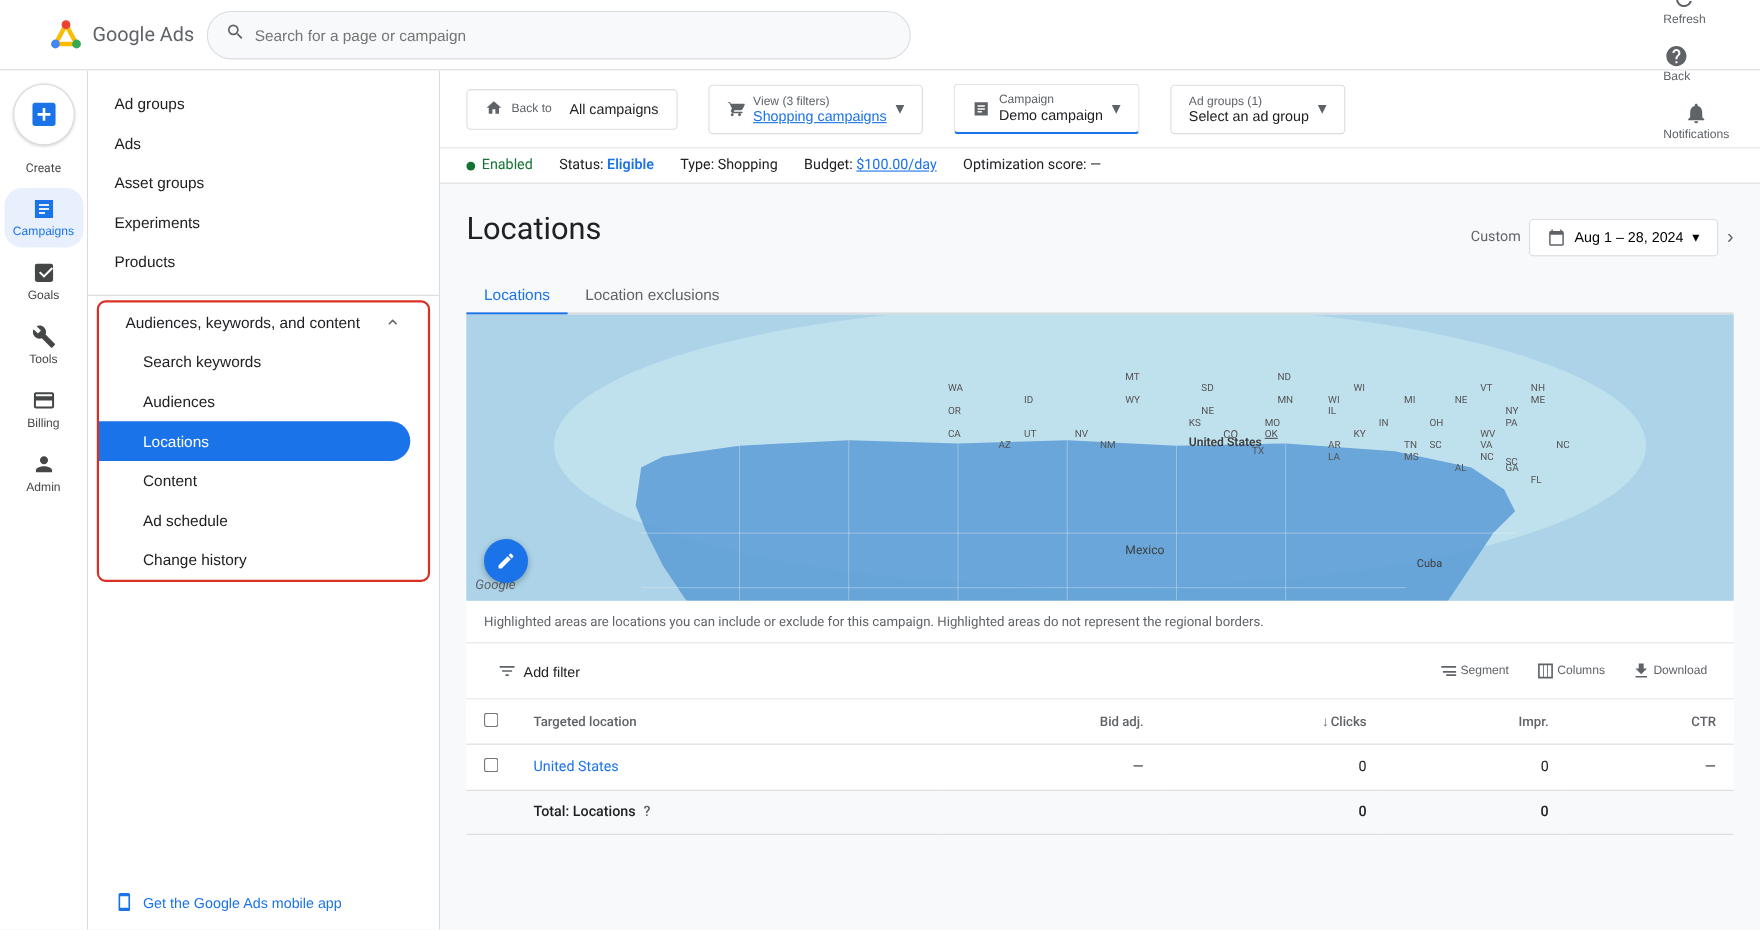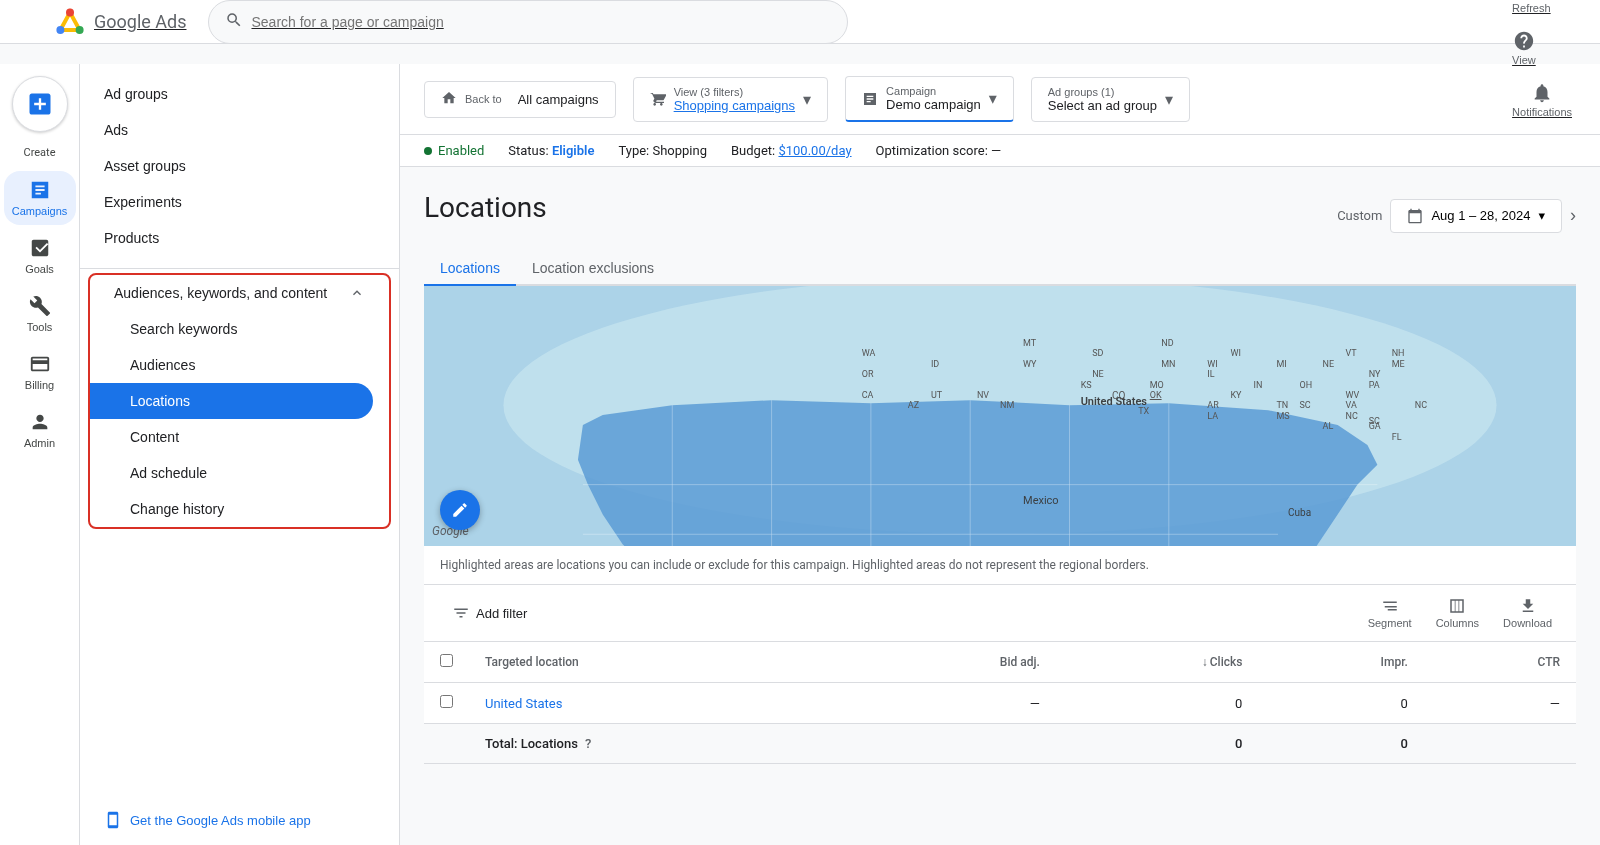--- a/index.html
+++ b/index.html
@@ -1,22 +1,22 @@
 <!DOCTYPE html>
 <html><head>
   <meta charset="utf-8">
   <style>
     * { box-sizing: border-box; margin: 0; padding: 0; }
     body { font-family: 'Google Sans', Roboto, Arial, sans-serif; font-size: 13px; background: #f8f9fa; color: #202124; overflow: hidden; }
 
     
     .top-nav {
-      display: flex; align-items: center; height: 44px;
+      display: flex; align-items: center; height: 64px;
       background: #fff; border-bottom: 1px solid #dadce0;
-      padding: 0 16px; gap: 22px; position: fixed; top: 0; left: 0; right: 0; z-index: 100; text-decoration: underline;
+      padding: 0 16px; gap: 12px; position: fixed; top: 0; left: 0; right: 0; z-index: 100;
     }
     .hamburger-btn { background: none; border: none; cursor: pointer; padding: 8px; color: #5f6368; font-size: 20px; display: flex; align-items: center; }
     .google-ads-logo { display: flex; align-items: center; gap: 8px; text-decoration: none; }
     .logo-icon { width: 32px; height: 32px; }
     .logo-text { font-size: 18px; color: #5f6368; font-weight: 400; }
     .search-bar {
       flex: 1; max-width: 640px; height: 44px;
       border: 1px solid #dadce0; border-radius: 24px;
       display: flex; align-items: center; padding: 0 16px; gap: 8px;
       background: #f8f9fa;
@@ -81,21 +81,21 @@
     }
     .mobile-app-link svg { width: 18px; height: 18px; }
     .nav-spacer { flex: 1; }
 
     
     .main-content { flex: 1; overflow-y: auto; background: #f8f9fa; }
 
     
     .filter-bar {
       background: #fff; padding: 12px 24px; border-bottom: 1px solid #dadce0;
-      display: flex; align-items: center; gap: 17px; flex-wrap: wrap;
+      display: flex; align-items: center; gap: 28px; flex-wrap: wrap;
     }
     .filter-btn {
       display: flex; align-items: center; gap: 8px; padding: 8px 16px;
       border: 1px solid #dadce0; border-radius: 4px; background: #fff;
       cursor: pointer; font-size: 13px; color: #202124;
     }
     .filter-btn .home-icon { color: #5f6368; }
     .filter-btn.campaign-btn { border-bottom: 2px solid #1a73e8; }
     .chevron-down { font-size: 16px; color: #5f6368; }
 
@@ -164,21 +164,21 @@
     .table-toolbar {
       background: #fff; padding: 8px 16px; display: flex; align-items: center;
       border-bottom: 1px solid #dadce0;
     }
     .add-filter-btn {
       display: flex; align-items: center; gap: 6px; padding: 8px 12px;
       border: none; background: none; cursor: pointer; color: #202124; font-size: 13px;
     }
     .toolbar-right { margin-left: auto; display: flex; align-items: center; gap: 8px; }
     .toolbar-icon-btn {
-      display: flex; flex-direction: column; align-items: center; gap: 2px;
+      display: flex; flex-direction: row; align-items: center; gap: 2px;
       padding: 4px 8px; border: none; background: none; cursor: pointer;
       color: #5f6368; font-size: 11px;
     }
     .toolbar-icon-btn svg { width: 18px; height: 18px; }
 
     
     .data-table { width: 100%; border-collapse: collapse; background: #fff; }
     .data-table th {
       padding: 12px 16px; text-align: left; font-size: 12px; font-weight: 500;
       color: #5f6368; border-bottom: 1px solid #dadce0; background: #fff;
@@ -232,21 +232,21 @@
     <button class="nav-action-btn">
       <svg viewBox="0 0 24 24" fill="#5f6368">
           <path d="M17.65 6.35C16.2 4.9 14.21 4 12 4c-4.42 0-7.99 3.58-7.99 8s3.57 8 7.99 8c3.73 0 6.84-2.55 7.73-6h-2.08c-.82 2.33-3.04 4-5.65 4-3.31 0-6-2.69-6-6s2.69-6 6-6c1.66 0 3.14.69 4.22 1.78L13 11h7V4l-2.35 2.35z"></path>
         </svg>
       <span>Refresh</span>
     </button>
     <button class="nav-action-btn">
       <svg viewBox="0 0 24 24" fill="#5f6368">
           <path d="M12 2C6.48 2 2 6.48 2 12s4.48 10 10 10 10-4.48 10-10S17.52 2 12 2zm1 17h-2v-2h2v2zm2.07-7.75l-.9.92C13.45 12.9 13 13.5 13 15h-2v-.5c0-1.1.45-2.1 1.17-2.83l1.24-1.26c.37-.36.59-.86.59-1.41 0-1.1-.9-2-2-2s-2 .9-2 2H8c0-2.21 1.79-4 4-4s4 1.79 4 4c0 .88-.36 1.68-.93 2.25z"></path>
         </svg>
-      <span>View</span>
+      <span>Back</span>
     </button>
     <button class="nav-action-btn">
       <svg viewBox="0 0 24 24" fill="#5f6368">
           <path d="M12 22c1.1 0 2-.9 2-2h-4c0 1.1.9 2 2 2zm6-6v-5c0-3.07-1.64-5.64-4.5-6.32V4c0-.83-.67-1.5-1.5-1.5s-1.5.67-1.5 1.5v.68C7.63 5.36 6 7.92 6 11v5l-2 2v1h16v-1l-2-2z"></path>
         </svg>
       <span>Notifications</span>
     </button>
   </div>
 </nav>
 

